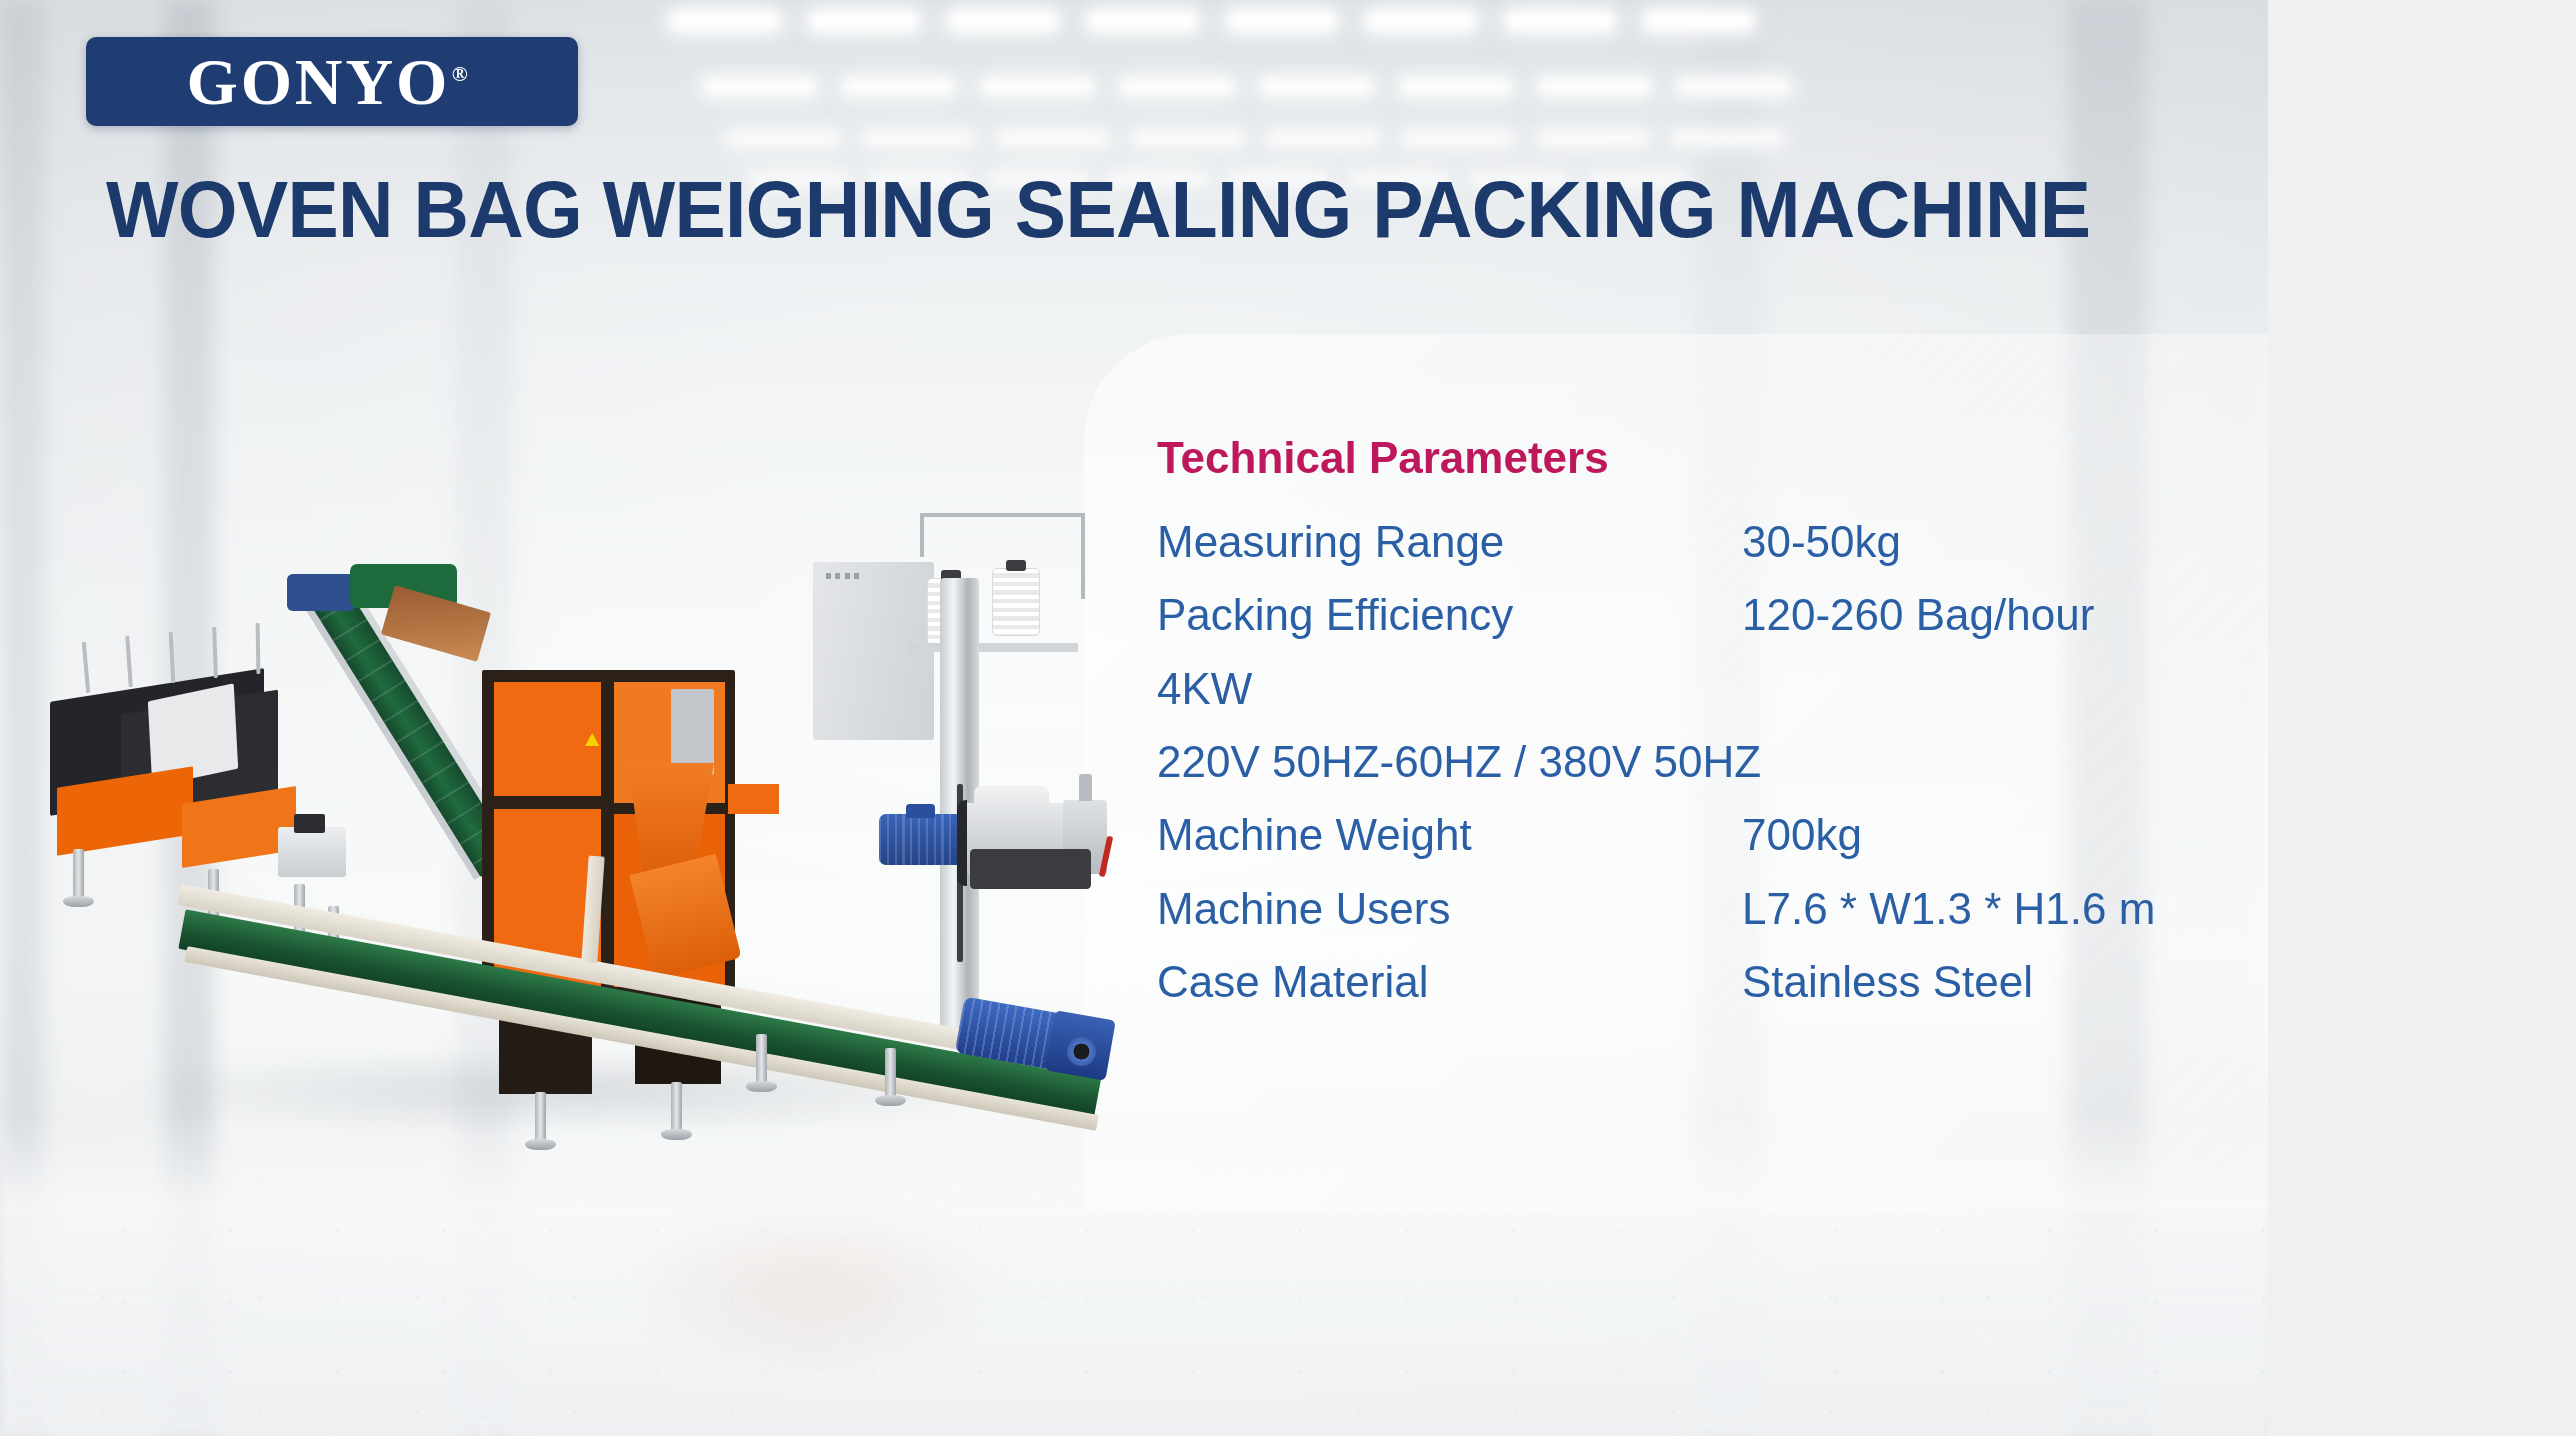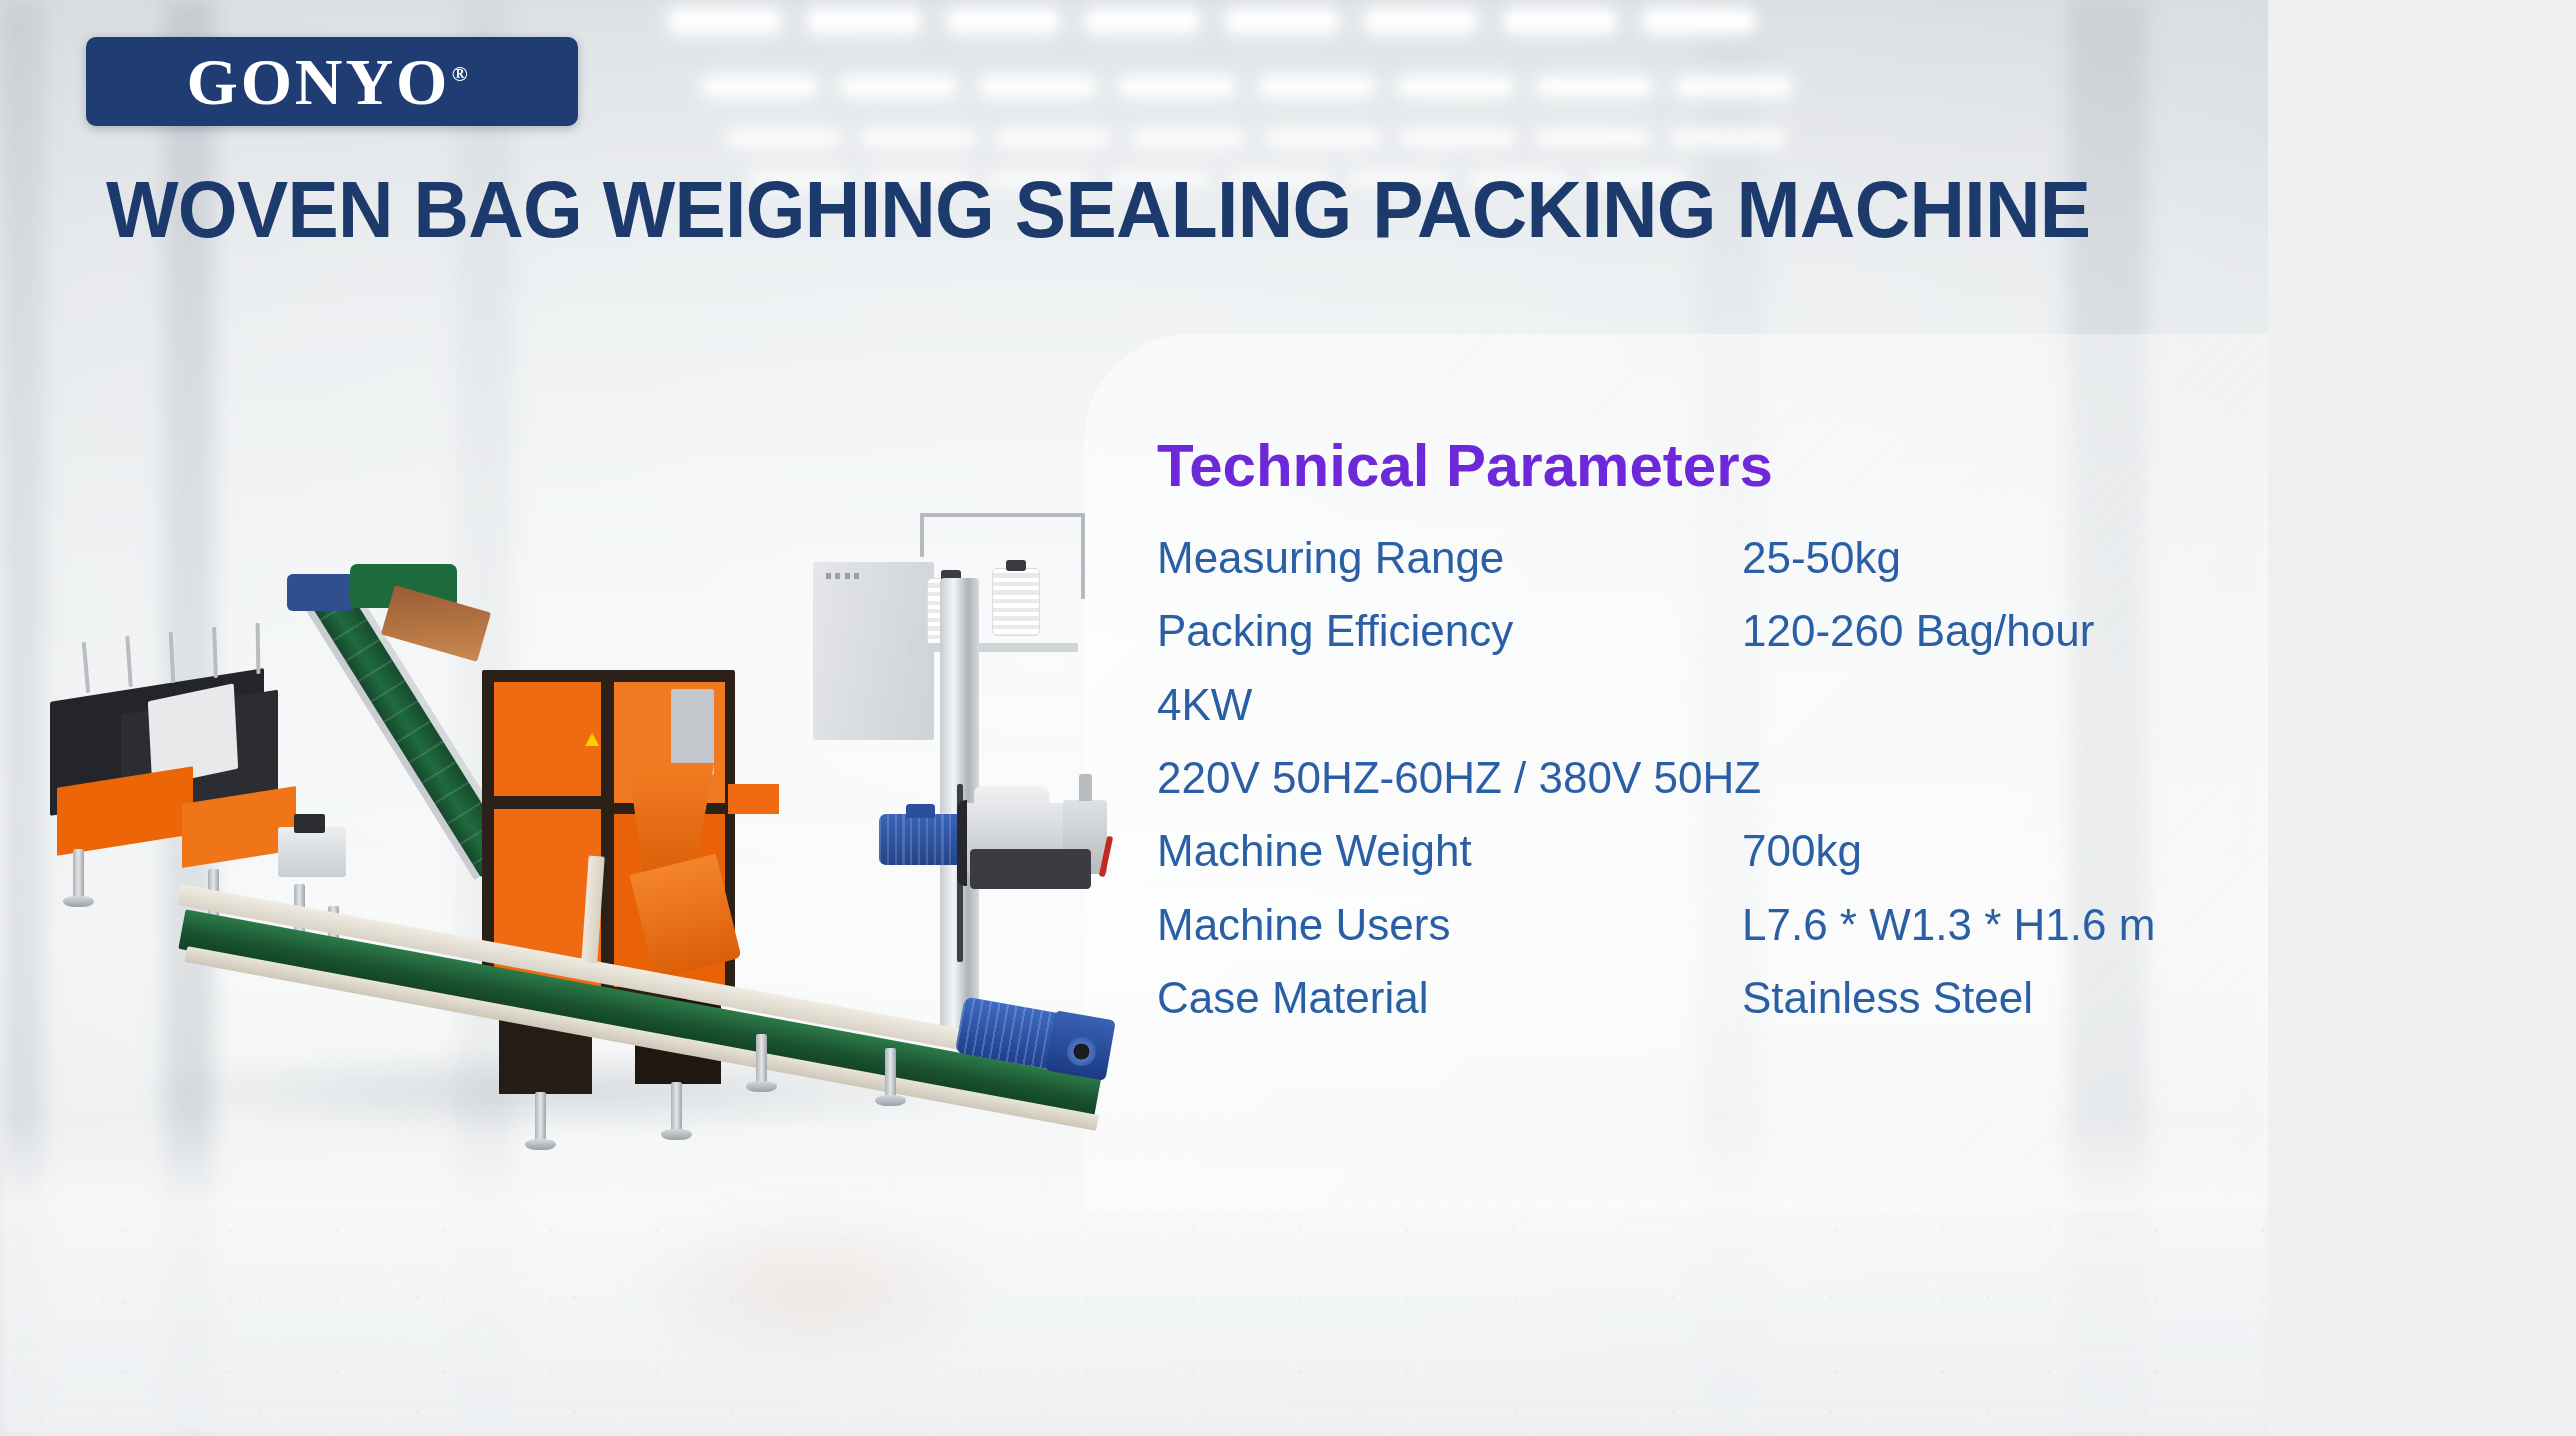--- a/index.html
+++ b/index.html
@@ -74,21 +74,21 @@
     transform:scaleX(.96);transform-origin:left center;}
 
   
   .panel{position:absolute;left:1084px;top:334px;width:1492px;height:877px;
     background:linear-gradient(135deg,rgba(255,255,255,.56) 0%,rgba(255,255,255,.34) 55%,rgba(255,255,255,.22) 100%);
     border-top-left-radius:107px;border-top-right-radius:107px;
     backdrop-filter:blur(2.1px);}
 
   
   .specs{position:absolute;left:1157px;top:436px;width:1398px;}
-  .spec-title{font-weight:700;font-size:60px;color:#6d28d9;line-height:1;margin-bottom:34px;}
+  .spec-title{font-weight:700;font-size:44px;color:#be185d;line-height:1;margin-bottom:34px;}
   .spec-row{display:flex;align-items:center;margin-bottom:17px;}
   .spec-label{width:585px;flex:0 0 585px;font-size:44px;color:#2a5fa5;line-height:1.28;}
   .spec-value{font-size:44px;color:#2a5fa5;line-height:1.28;white-space:nowrap;}
 
   
   .photo{position:absolute;left:43px;top:549px;width:1084px;height:592px;}
   .ph{position:absolute;}
   .shadow-soft{position:absolute;left:86px;top:499px;width:899px;height:86px;
     background:radial-gradient(ellipse at center, rgba(150,158,168,.30) 0%, rgba(150,158,168,0) 72%);
     filter:blur(7.1px);}
@@ -385,21 +385,21 @@
     <div class="ph foot" style="left:713px;top:485px;">
         <i class="foot-pad"></i>
       </div>
   </div>
 
   <div class="specs">
     <div class="spec-title">Technical Parameters</div>
 
     <div class="spec-row">
       <div class="spec-label">Measuring Range</div>
-      <div class="spec-value">25-50kg</div>
+      <div class="spec-value">30-50kg</div>
     </div>
     <div class="spec-row">
       <div class="spec-label">Packing Efficiency</div>
       <div class="spec-value">120-260 Bag/hour</div>
     </div>
     <div class="spec-row">
       <div class="spec-value">4KW</div>
     </div>
     <div class="spec-row">
       <div class="spec-value">220V 50HZ-60HZ / 380V 50HZ</div>

